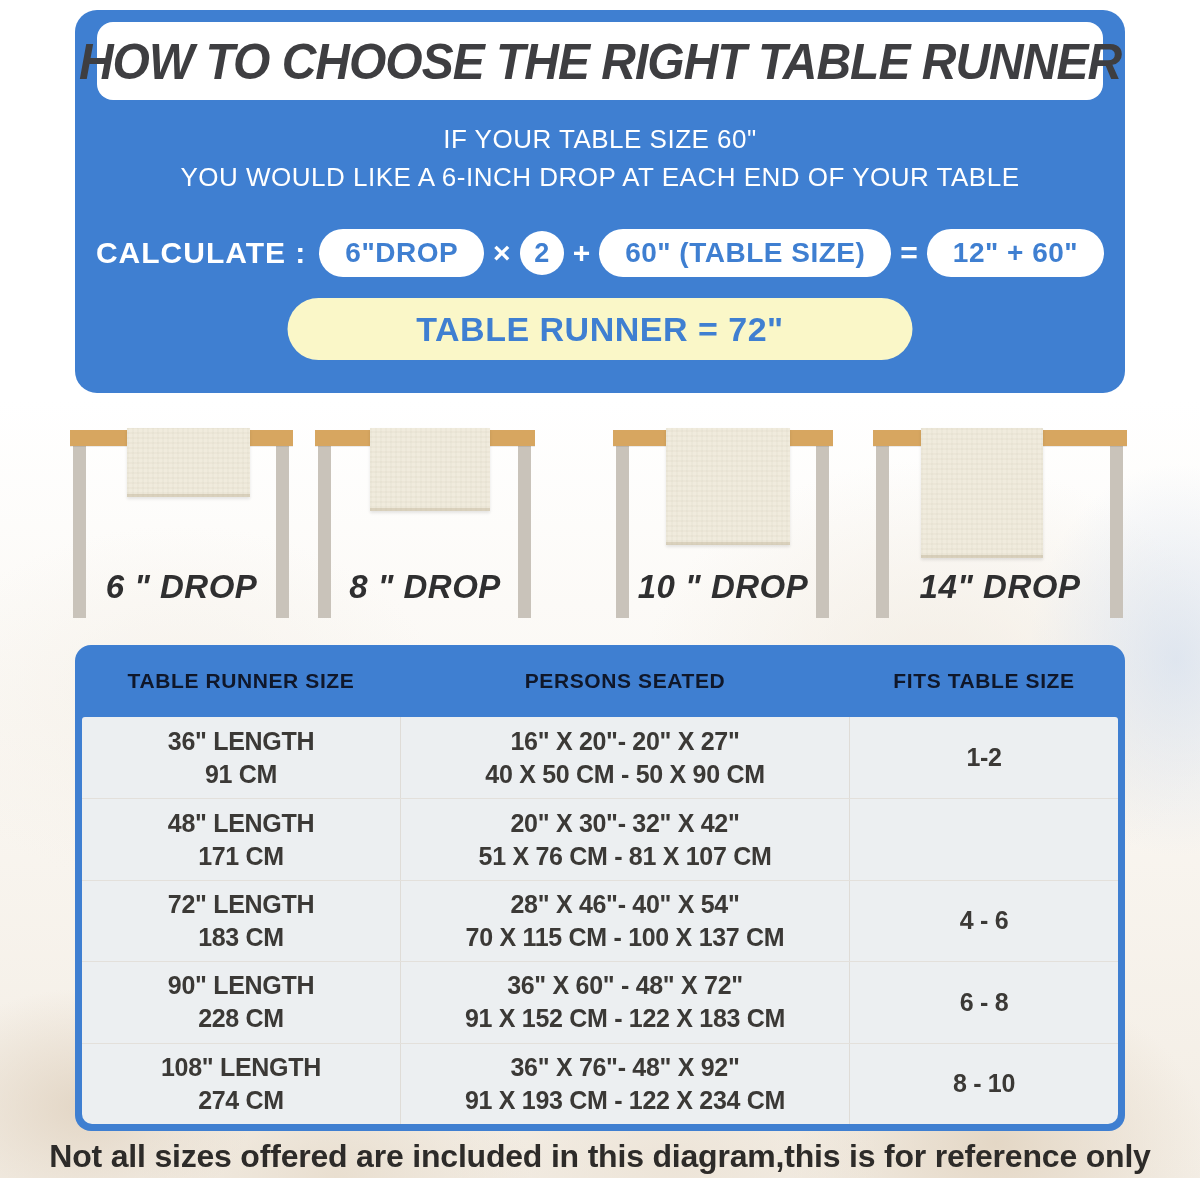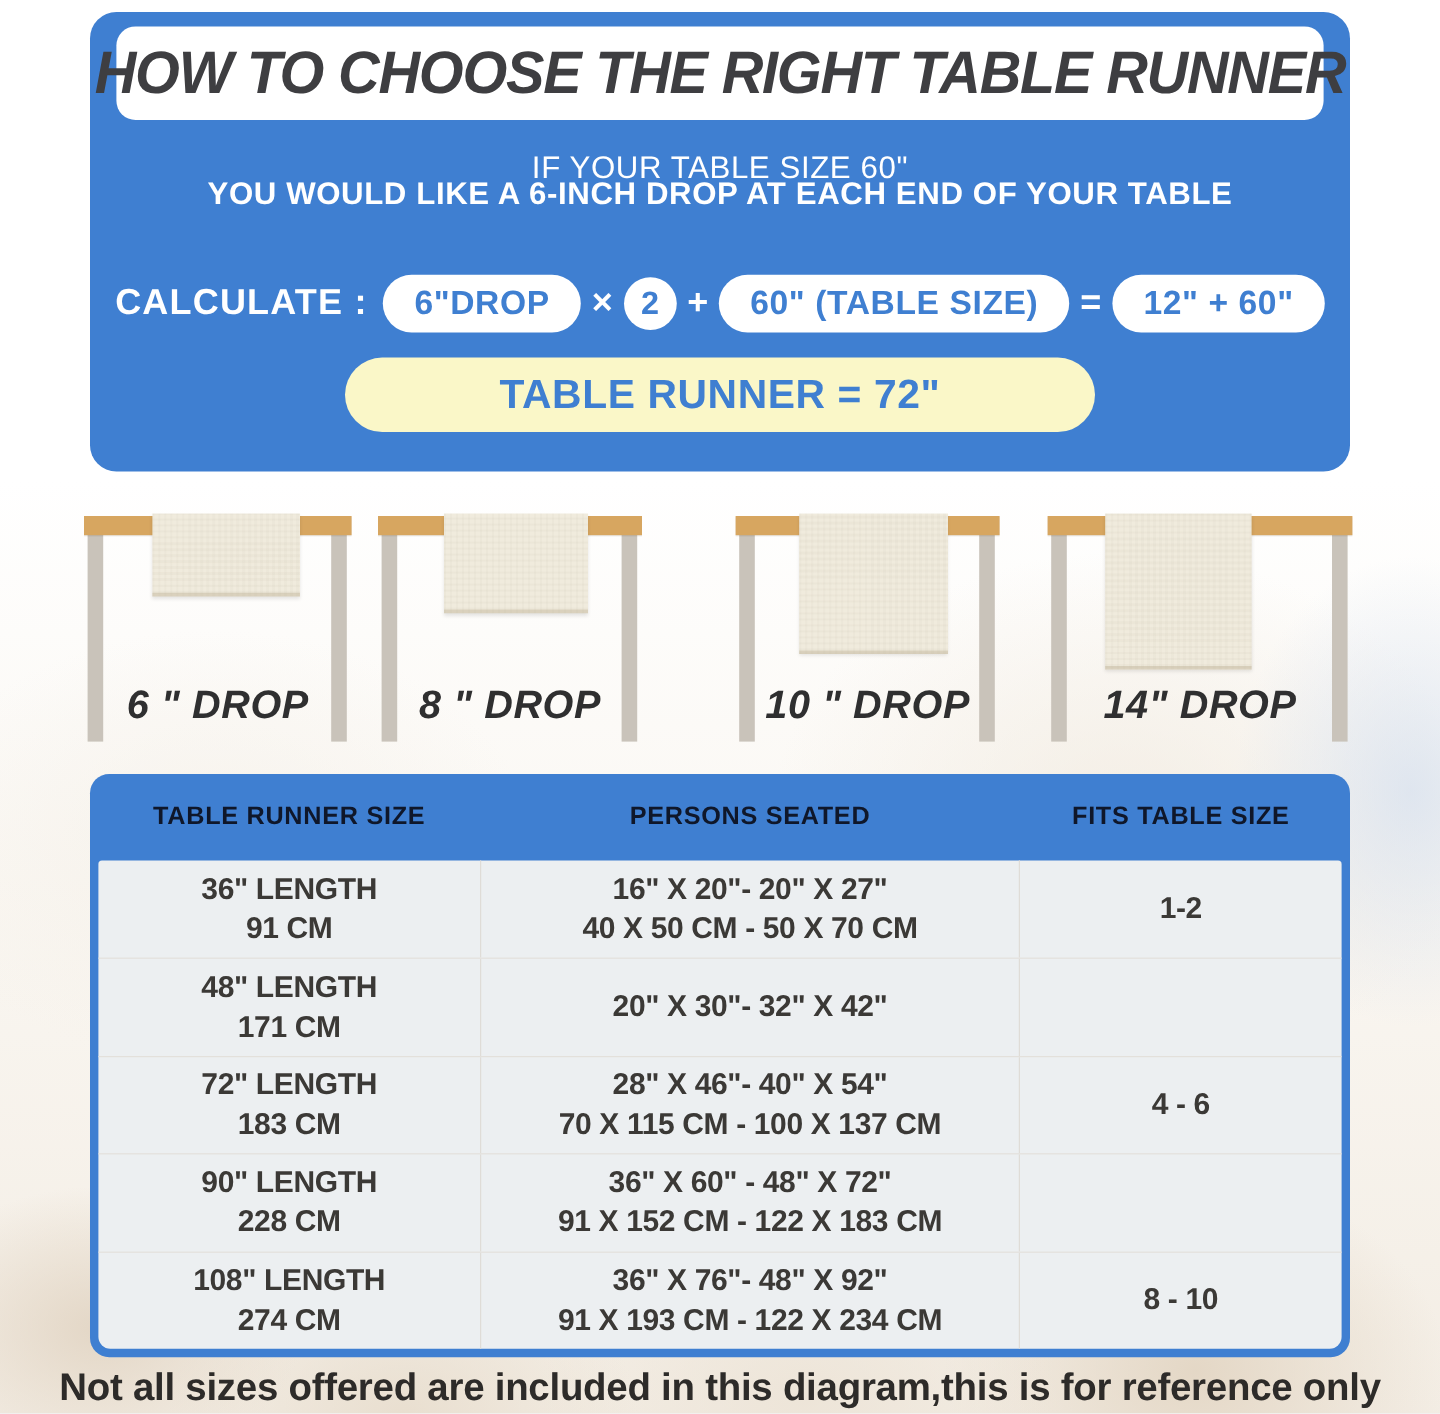--- a/index.html
+++ b/index.html
@@ -36,21 +36,21 @@
   .title-box h1{
     font-size:48px; font-weight:bold; font-style:italic;
     letter-spacing:-1px; color:#3e3e41; white-space:nowrap;
     transform:scaleY(1.04);
   }
   .intro-line{
     position:absolute; left:0; right:0; text-align:center;
     color:#ffffff; font-size:26px; font-weight:500; letter-spacing:0.5px;
   }
   .intro-1{ top:114px; }
-  .intro-2{ top:136px;font-weight:bold; }
+  .intro-2{ top:152px; }
   .calc-row{
     position:absolute; left:0; right:0; top:218px; height:50px;
     display:flex; align-items:center; justify-content:center; gap:9px;
   }
   .calc-label{
     color:#ffffff; font-size:30px; font-weight:bold; letter-spacing:1px; margin-right:4px;
   }
   .pill{
     background:#ffffff; color:#3f7fd1; font-weight:bold; font-size:28px;
     border-radius:999px; height:48px; display:flex; align-items:center;
@@ -205,34 +205,35 @@
     </div>
     <div class="chart-body">
 
       <div class="chart-row">
         <div class="cell">
           <span>36" LENGTH</span>
           <span>91 CM</span>
         </div>
         <div class="cell cell-mid">
           <span>16" X 20"- 20" X 27"</span>
-          <span>40 X 50 CM - 50 X 70 CM</span>
+          <span>40 X 50 CM - 50 X 90 CM</span>
         </div>
         <div class="cell">
           <span>1-2</span>
         </div>
       </div>
 
       <div class="chart-row">
         <div class="cell">
           <span>48" LENGTH</span>
           <span>171 CM</span>
         </div>
         <div class="cell cell-mid">
           <span>20" X 30"- 32" X 42"</span>
+          <span>51 X 76 CM - 81 X 107 CM</span>
         </div>
       </div>
 
       <div class="chart-row">
         <div class="cell">
           <span>72" LENGTH</span>
           <span>183 CM</span>
         </div>
         <div class="cell cell-mid">
           <span>28" X 46"- 40" X 54"</span>
@@ -245,20 +246,23 @@
 
       <div class="chart-row">
         <div class="cell">
           <span>90" LENGTH</span>
           <span>228 CM</span>
         </div>
         <div class="cell cell-mid">
           <span>36" X 60" - 48" X 72"</span>
           <span>91 X 152 CM - 122 X 183 CM</span>
         </div>
+        <div class="cell">
+          <span>6 - 8</span>
+        </div>
       </div>
 
       <div class="chart-row">
         <div class="cell">
           <span>108" LENGTH</span>
           <span>274 CM</span>
         </div>
         <div class="cell cell-mid">
           <span>36" X 76"- 48" X 92"</span>
           <span>91 X 193 CM - 122 X 234 CM</span>

